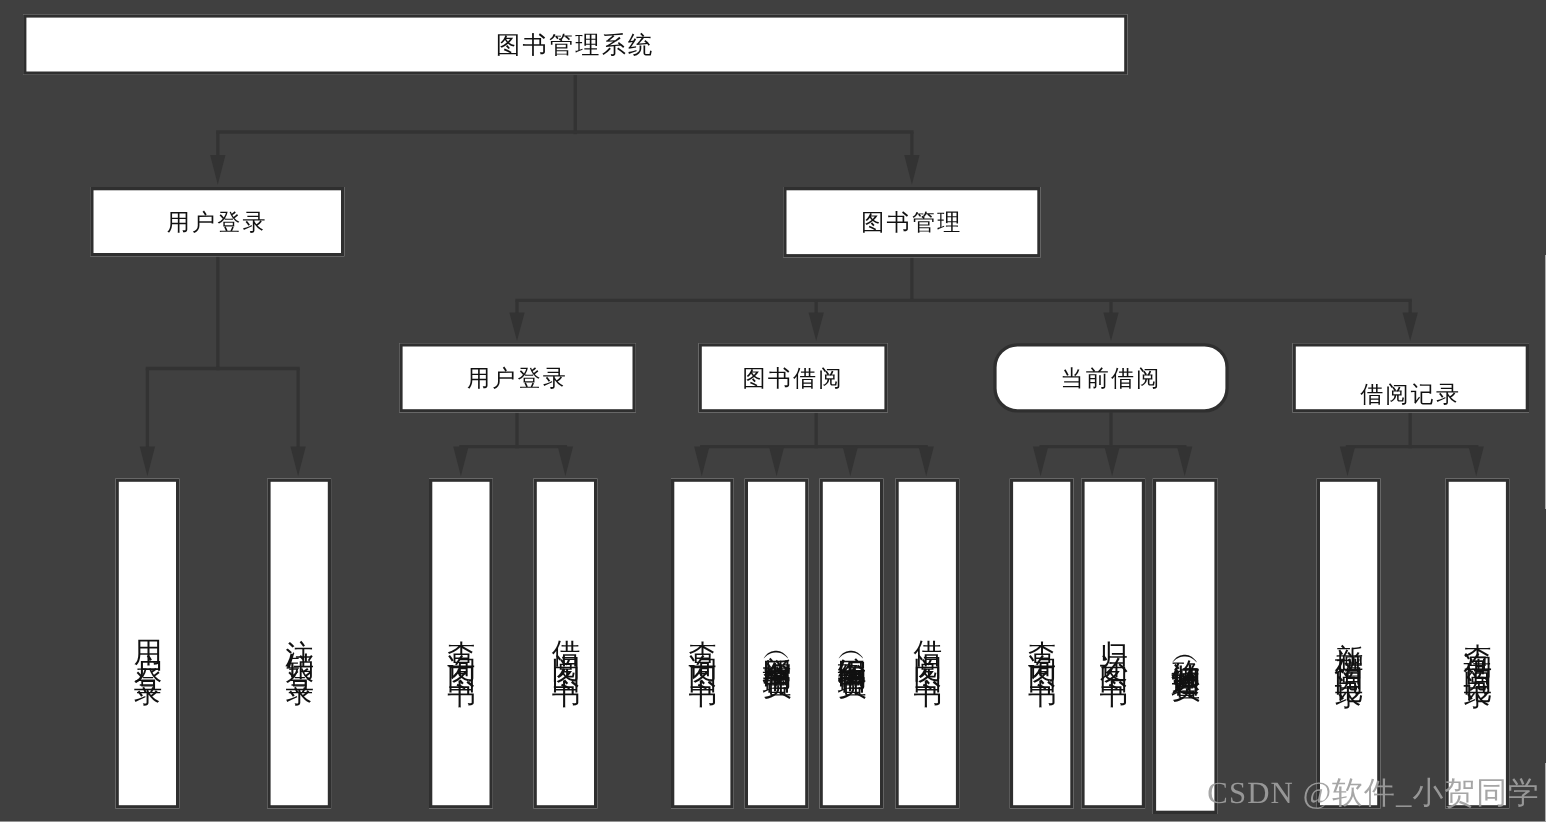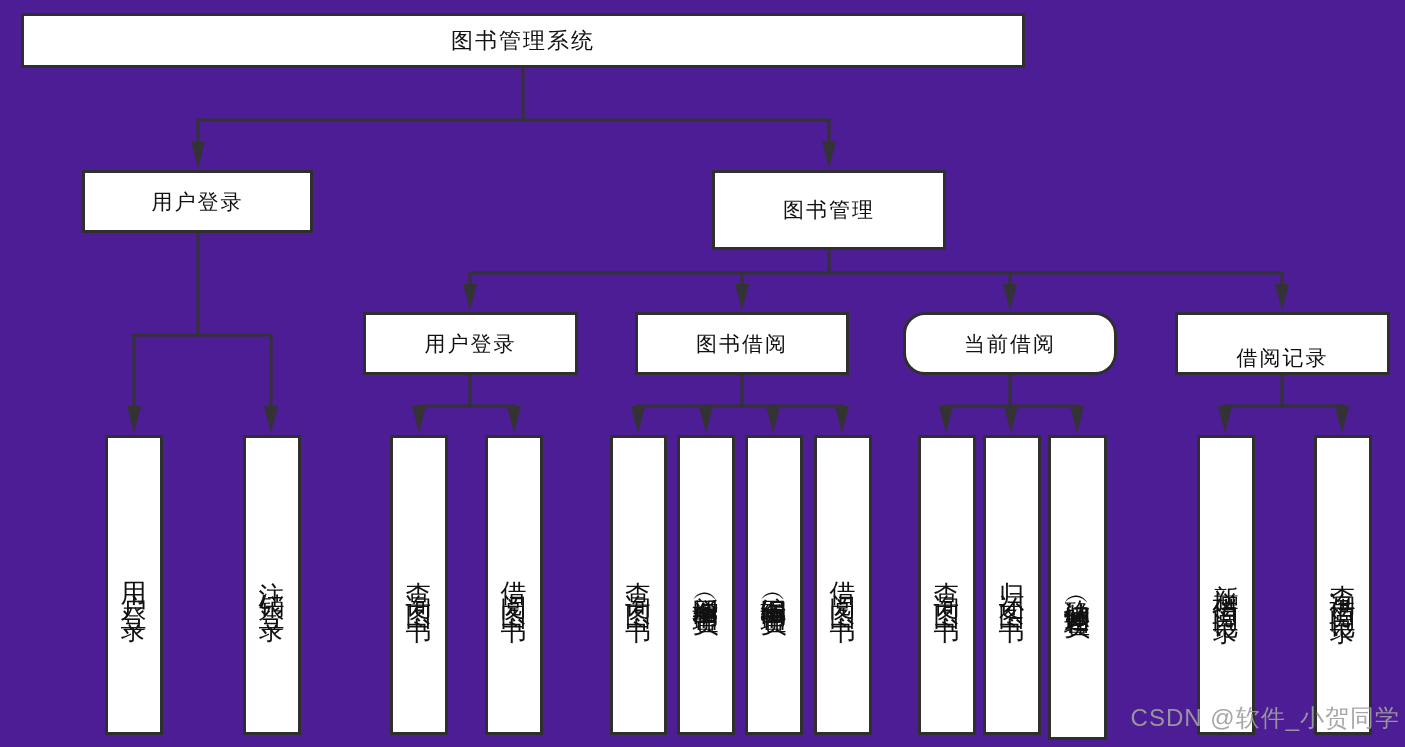--- a/index.html
+++ b/index.html
@@ -1,20 +1,20 @@
 <!DOCTYPE html>
 <html><head>
 <meta charset="utf-8">
 <style>
   html,body { margin:0; padding:0; background:#ffffff; }
   .canvas {
     position:relative;
     width:1405px; height:747px;
-    background:#4c1d95;
-    font-family:Liberation Sans, sans-serif;
+    background:#404040;
+    font-family:Liberation Serif, serif;
     color:#111111;
     overflow:hidden;
   }
   svg.connectors { position:absolute; left:0; top:0; width:1405px; height:747px; }
   svg.connectors line { stroke:#333333; stroke-width:3; }
   svg.connectors polygon { fill:#333333; }
 
   .box {
     position:absolute;
     box-sizing:border-box;
@@ -34,21 +34,21 @@
     font-size:26px;
     line-height:1;
   }
   .ls4 span { letter-spacing:12px; }
   .ls6 span { letter-spacing:7px; }
   .ls9 span { letter-spacing:2px; }
 
   .watermark {
     position:absolute;
     right:5px; top:702px;
-    font-size:24px;
+    font-size:28px;
     color:rgba(158,158,158,0.92);
     letter-spacing:1px;
     z-index:6;
     white-space:nowrap;
   }
 </style>
 </head>
 <body>
 
 <div class="canvas">
@@ -129,28 +129,28 @@
     </g>
   </svg>
 
   <div class="box hbox root" style="left:21px; top:13px; width:1004px; height:55px;">
     <span>图书管理系统</span>
   </div>
 
   <div class="box hbox" style="left:82px; top:170px; width:231px; height:63px;">
     <span>用户登录</span>
   </div>
-  <div class="box hbox" style="left:712px; top:170px; width:234px; height:80px;">
+  <div class="box hbox" style="left:712px; top:170px; width:234px; height:64px;">
     <span>图书管理</span>
   </div>
 
   <div class="box hbox" style="left:363px; top:312px; width:215px; height:63px;">
     <span>用户登录</span>
   </div>
-  <div class="box hbox" style="left:635px; top:312px; width:214px; height:63px;">
+  <div class="box hbox" style="left:635px; top:312px; width:172px; height:63px;">
     <span>图书借阅</span>
   </div>
   <div class="box hbox" style="left:903px; top:312px; width:214px; height:63px;border-radius:22px;">
     <span>当前借阅</span>
   </div>
   <div class="box hbox" style="left:1175px; top:312px; width:215px; height:63px;align-items:flex-end;">
     <span>借阅记录</span>
   </div>
 
   <div class="box leaf ls4" style="left:105px; top:435px; width:58px; height:300px;">

